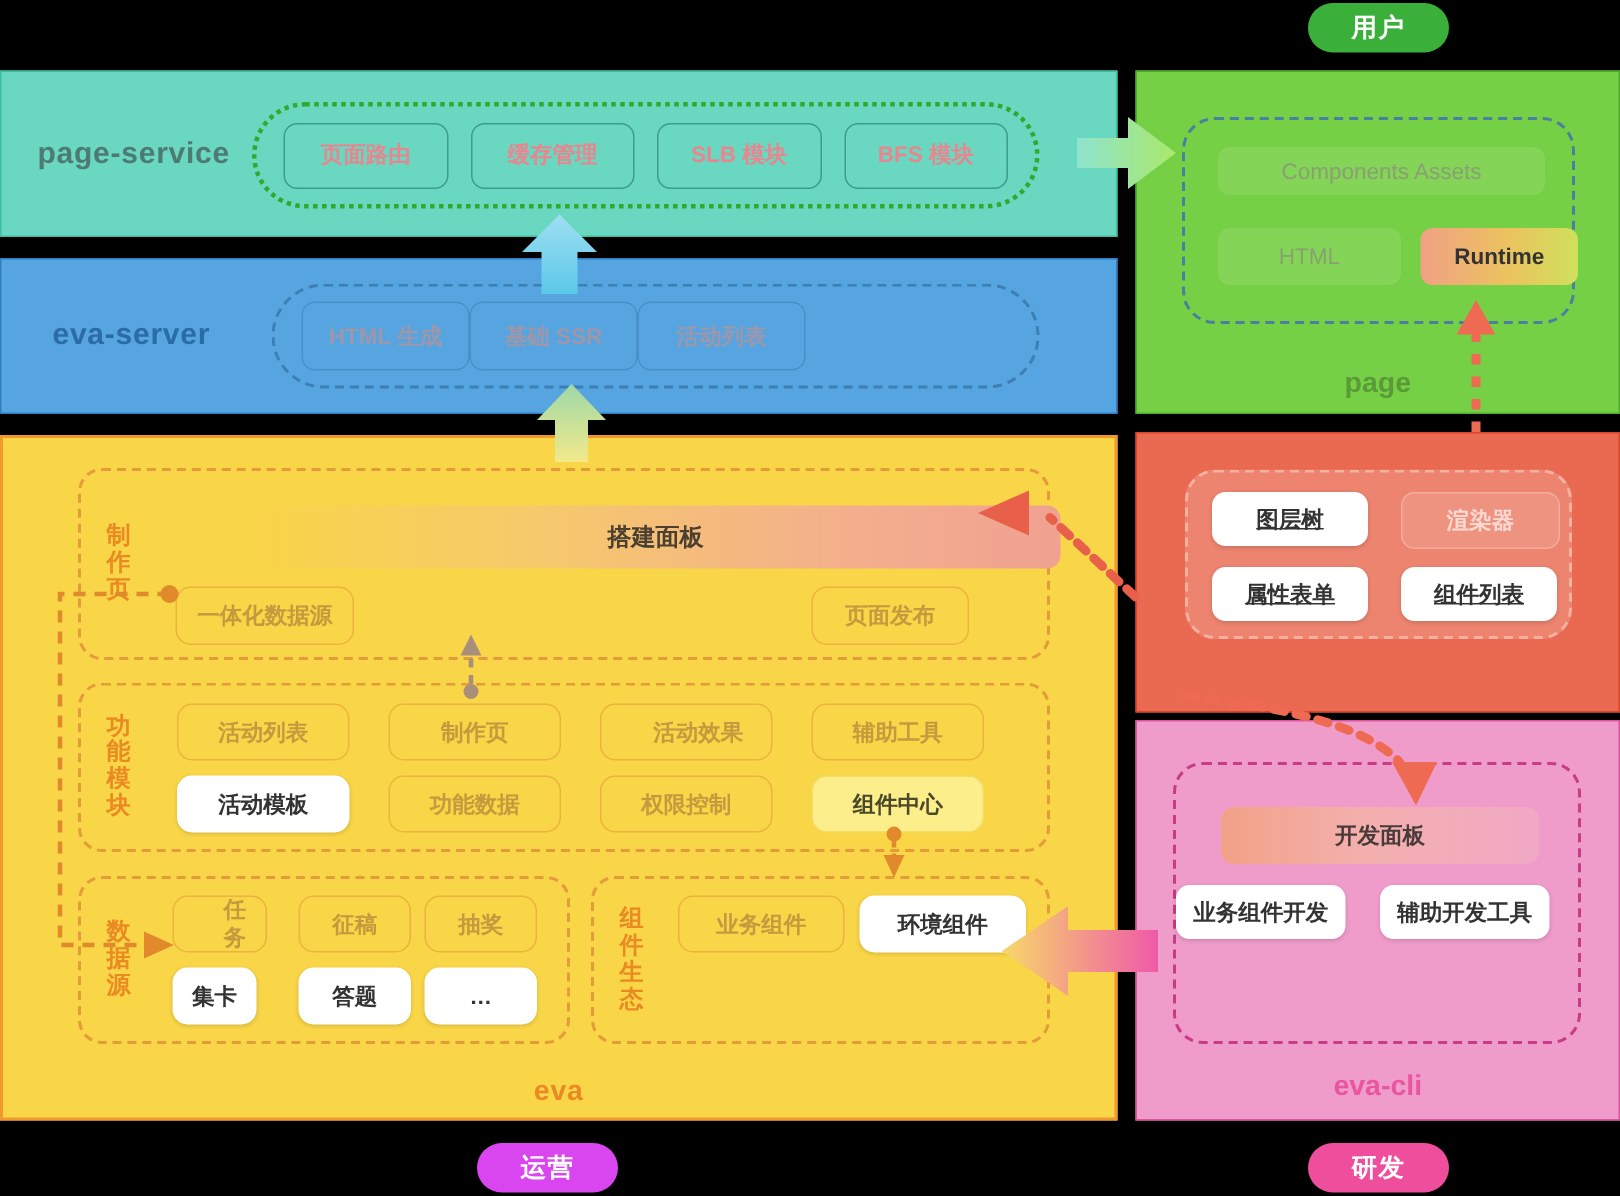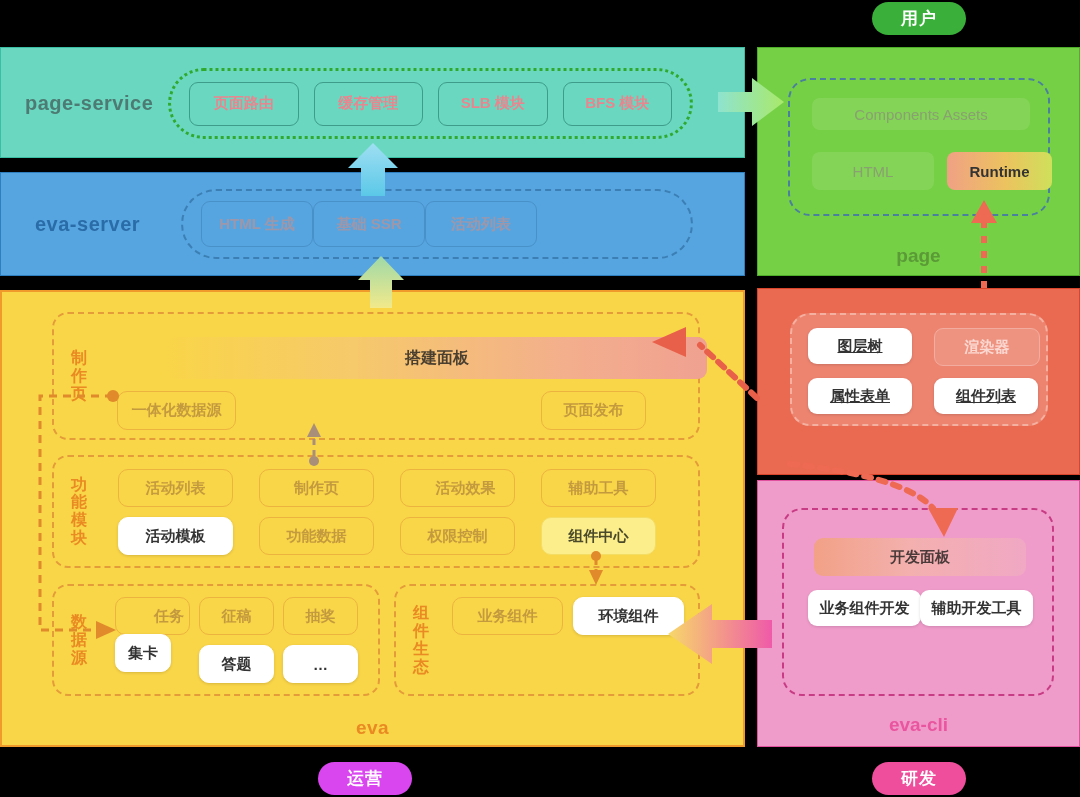--- a/index.html
+++ b/index.html
@@ -132,24 +132,24 @@
     <div class="ychip" style="position:absolute;left:487px;top:12px;width:115px;height:38px;">辅助工具</div>
 
     <div class="ychip white" style="position:absolute;left:64px;top:60px;width:115px;height:38px;">活动模板</div>
     <div class="ychip" style="position:absolute;left:205px;top:60px;width:115px;height:38px;">功能数据</div>
     <div class="ychip" style="position:absolute;left:346px;top:60px;width:115px;height:38px;">权限控制</div>
     <div class="ychip hl" style="position:absolute;left:487px;top:60px;width:115px;height:38px;">组件中心</div>
   </div>
 
   <div class="sec" style="left:50px;top:292px;width:328px;height:112px;">
     <div class="sec-label">数据源</div>
-    <div class="ychip" style="position:absolute;left:61px;top:11px;width:75px;height:38px;padding-left:33px;">任务</div>
+    <div class="ychip" style="position:absolute;left:61px;top:11px;width:63px;height:38px;padding-left:33px;">任务</div>
     <div class="ychip" style="position:absolute;left:145px;top:11px;width:75px;height:38px;">征稿</div>
     <div class="ychip" style="position:absolute;left:229px;top:11px;width:75px;height:38px;">抽奖</div>
-    <div class="ychip white" style="position:absolute;left:61px;top:48px;width:56px;height:38px;">集卡</div>
+    <div class="ychip white" style="position:absolute;left:61px;top:59px;width:56px;height:38px;">集卡</div>
     <div class="ychip white" style="position:absolute;left:145px;top:59px;width:75px;height:38px;">答题</div>
     <div class="ychip white" style="position:absolute;left:229px;top:59px;width:75px;height:38px;">…</div>
   </div>
 
   <div class="sec" style="left:392px;top:292px;width:306px;height:112px;">
     <div class="sec-label">组件生态</div>
     <div class="ychip" style="position:absolute;left:56px;top:11px;width:111px;height:38px;">业务组件</div>
     <div class="ychip white" style="position:absolute;left:177px;top:11px;width:111px;height:38px;">环境组件</div>
   </div>
 
@@ -171,21 +171,21 @@
     <div class="rchip white" style="left:16px;top:13px;">图层树</div>
     <div class="rchip ghost" style="left:142px;top:13px;">渲染器</div>
     <div class="rchip white" style="left:16px;top:63px;">属性表单</div>
     <div class="rchip white" style="left:142px;top:63px;">组件列表</div>
   </div>
 </div>
 
 <div class="panel" id="cli-panel">
   <div class="dashed-wrap" id="cli-dash">
     <div id="dev-panel">开发面板</div>
-    <div class="pchip" style="left:24px;top:80px;width:113px;">业务组件开发</div>
+    <div class="pchip" style="left:0;top:80px;width:113px;">业务组件开发</div>
     <div class="pchip" style="left:136px;top:80px;width:113px;">辅助开发工具</div>
   </div>
   <div class="panel-name">eva-cli</div>
 </div>
 
 <svg id="overlay" viewBox="0 0 1080 797">
   <defs>
     <linearGradient id="gUp1" x1="0" y1="1" x2="0" y2="0">
       <stop offset="0" stop-color="#5bc8e8"></stop>
         <stop offset="1" stop-color="#9fdff2"></stop>

